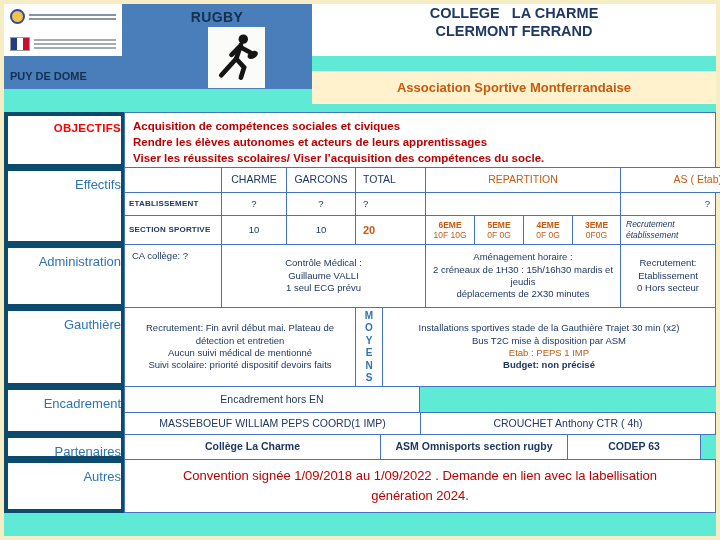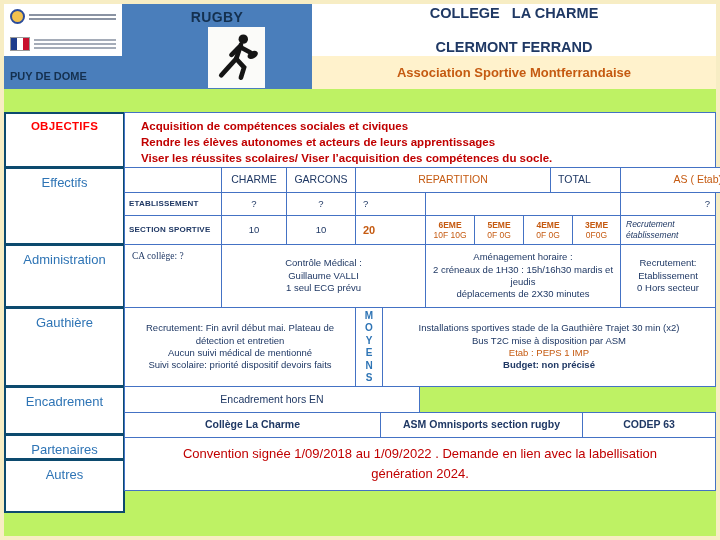--- a/index.html
+++ b/index.html
@@ -1,66 +1,66 @@
 <!DOCTYPE html>
 <html><head>
 <meta charset="utf-8">
 <style>
   * { margin:0; padding:0; box-sizing:border-box; }
   body { width:720px; height:540px; background:#F7EDC4; font-family:"Liberation Sans", sans-serif; }
   .sheet { position:relative; width:720px; height:540px; background:#F7EDC4; overflow:hidden; }
-  .page { position:absolute; left:4px; top:4px; width:712px; height:532px; background:#bef264; }
+  .page { position:absolute; left:4px; top:4px; width:712px; height:532px; background:#5eead4; }
 
   
   .hdr-blue { position:absolute; left:0; top:0; width:308px; height:85px; background:#4A7EBB; }
   .logo-box { position:absolute; left:0; top:0; width:118px; height:52px; background:#fff; padding:5px 6px;
               display:flex; flex-direction:column; justify-content:space-between; }
   .logo-row { display:flex; align-items:center; gap:4px; }
   .emblem { width:15px; height:15px; border-radius:50%; background:#F2C14E; border:2px solid #2B4C9B; flex:0 0 auto; }
   .flag { width:20px; height:14px; flex:0 0 auto; border:1px solid #999;
           background:linear-gradient(90deg,#1E3C8C 0 33%,#fff 33% 66%,#C8102E 66% 100%); }
   .llines { display:flex; flex-direction:column; gap:2px; flex:1; }
   .llines i { display:block; height:2px; background:#8A93A3; }
   .llines.sm i { height:2px; background:#A5ACB8; }
   .rugby-title { position:absolute; left:118px; top:5px; width:190px; text-align:center;
                  font-size:14px; font-weight:bold; color:#14304F; letter-spacing:.4px; }
   .player-box { position:absolute; left:204px; top:23px; width:57px; height:61px; background:#FBFBF9;
                 display:flex; align-items:center; justify-content:center; }
   .puy { position:absolute; left:6px; top:66px; font-size:11px; font-weight:bold; color:#14304F; }
   .school { position:absolute; left:308px; top:0; width:404px; height:52px; background:#fff;
-            display:flex; flex-direction:column; align-items:center; justify-content:space-between;
+            display:flex; flex-direction:column; align-items:center; justify-content:flex-start;
             font-size:14.5px; font-weight:bold; color:#1F3864; white-space:pre; line-height:1.25; }
-  .assoc { position:absolute; left:308px; top:52px; width:404px; height:33px; background:#FFF2CC;
+  .assoc { position:absolute; left:308px; top:67px; width:404px; height:33px; background:#FFF2CC;
            display:flex; align-items:center; justify-content:center; font-size:13px; font-weight:bold; color:#C55A11; }
 
   
   .labels { position:absolute; left:0; top:108px; width:121px; }
-  .lab { border:2px solid #0c4a6e; background:#fff; color:#2E74B5; font-size:13px; text-align:center; padding-top:6px; }
+  .lab { border:4px solid #0c4a6e; background:#fff; color:#2E74B5; font-size:13px; text-align:right; padding-top:6px; }
   .lab + .lab { margin-top:-1px; }
   .lab.red { color:#FF0000; font-size:11.5px; font-weight:600; letter-spacing:.3px; }
   .content { position:absolute; left:120px; top:108px; width:592px; }
   .trw { display:flex; align-items:stretch; }
   .trw + .trw { margin-top:-1px; }
   .c { flex:0 0 auto; border:1px solid #4472C4; background:#fff; display:flex; flex-direction:column;
        justify-content:center; align-items:center; text-align:center; color:#1F3864;
        font-size:9.5px; line-height:1.3; overflow:hidden; padding:1px 2px; }
   .c + .c { margin-left:-1px; }
   .pre { white-space:pre-line; }
   .tl  { align-items:flex-start; text-align:left; padding-left:7px; }
   .tra { align-items:flex-end; text-align:right; padding-right:5px; }
-  .top { justify-content:flex-start; padding-top:5px;font-family:Liberation Serif, serif; }
+  .top { justify-content:flex-start; padding-top:5px; }
   .hdr { font-size:10.5px; }
   .org { color:#C55A11; }
   .rowhdr { font-size:8px; font-weight:bold; align-items:flex-start; text-align:left; padding-left:4px; letter-spacing:.2px; }
   .tot { color:#C55A11; font-weight:bold; font-size:11px; }
   .grade .g  { color:#C55A11; font-weight:bold; font-size:8.5px; line-height:1.2; }
   .grade .gc { color:#C55A11; font-size:8.5px; line-height:1.2; }
   .asrec { font-style:italic; font-size:8.5px; align-items:flex-start; text-align:left; padding-left:5px; }
   .moyens { color:#2E74B5; font-weight:bold; font-size:10px; line-height:1.25; }
-  .obj { justify-content:flex-start; align-items:flex-start; text-align:left; padding:5px 16px;
+  .obj { justify-content:flex-start; align-items:flex-start; text-align:left; padding:5px 8px;
          color:#C00000; font-weight:bold; font-size:11.5px; line-height:1.4; }
   .bold { font-weight:bold; }
   .enc { font-size:10.5px; }
   .part { font-weight:bold; font-size:10.5px; }
   .autres { color:#C00000; font-weight:normal; font-size:13px; line-height:1.55; }
 </style>
 </head>
 <body>
 
 <div class="sheet">
@@ -126,22 +126,22 @@
       <div class="trw" style="height:56px">
         <div class="c obj pre" style="width:592px">Acquisition de compétences sociales et civiques
 Rendre les élèves autonomes et acteurs de leurs apprentissages
 Viser les réussites scolaires/ Viser l’acquisition des compétences du socle.</div>
       </div>
 
       <div class="trw" style="height:26px">
         <div class="c" style="width:98px"></div>
         <div class="c hdr" style="width:66px">CHARME</div>
         <div class="c hdr" style="width:70px">GARCONS</div>
+        <div class="c hdr tl" style="width:71px">TOTAL</div>
         <div class="c hdr org" style="width:196px">REPARTITION</div>
-        <div class="c hdr tl" style="width:71px">TOTAL</div>
         <div class="c hdr org tra" style="width:108px">AS ( Etab)</div>
       </div>
 
       <div class="trw" style="height:24px">
         <div class="c rowhdr" style="width:98px">ETABLISSEMENT</div>
         <div class="c" style="width:66px">?</div>
         <div class="c" style="width:70px">?</div>
         <div class="c tl" style="width:71px">?</div>
         <div class="c" style="width:196px"></div>
         <div class="c tra" style="width:96px">?</div>
@@ -200,24 +200,28 @@
           <div class="pre">Installations sportives stade de la Gauthière Trajet 30 min (x2)
 Bus T2C mise à disposition par ASM</div>
           <div class="org">Etab : PEPS  1 IMP</div>
           <div class="bold">Budget: non précisé</div>
         </div>
       </div>
 
       <div class="trw" style="height:27px">
         <div class="c enc" style="width:296px">Encadrement hors EN</div>
       </div>
+      <div class="trw" style="height:23px">
+        <div class="c enc" style="width:297px">MASSEBOEUF WILLIAM PEPS COORD(1 IMP)</div>
+        <div class="c enc" style="width:296px">CROUCHET Anthony CTR ( 4h)</div>
+      </div>
 
       <div class="trw" style="height:26px">
         <div class="c part" style="width:257px">Collège La Charme</div>
-        <div class="c part" style="width:203px">ASM Omnisports section rugby</div>
+        <div class="c part" style="width:188px">ASM Omnisports section rugby</div>
         <div class="c part" style="width:134px">CODEP 63</div>
       </div>
 
       <div class="trw" style="height:54px">
         <div class="c autres pre" style="width:592px">Convention signée 1/09/2018 au 1/09/2022 . Demande  en lien avec la labellisation
 génération 2024.</div>
       </div>
 
     </div>
   </div>

